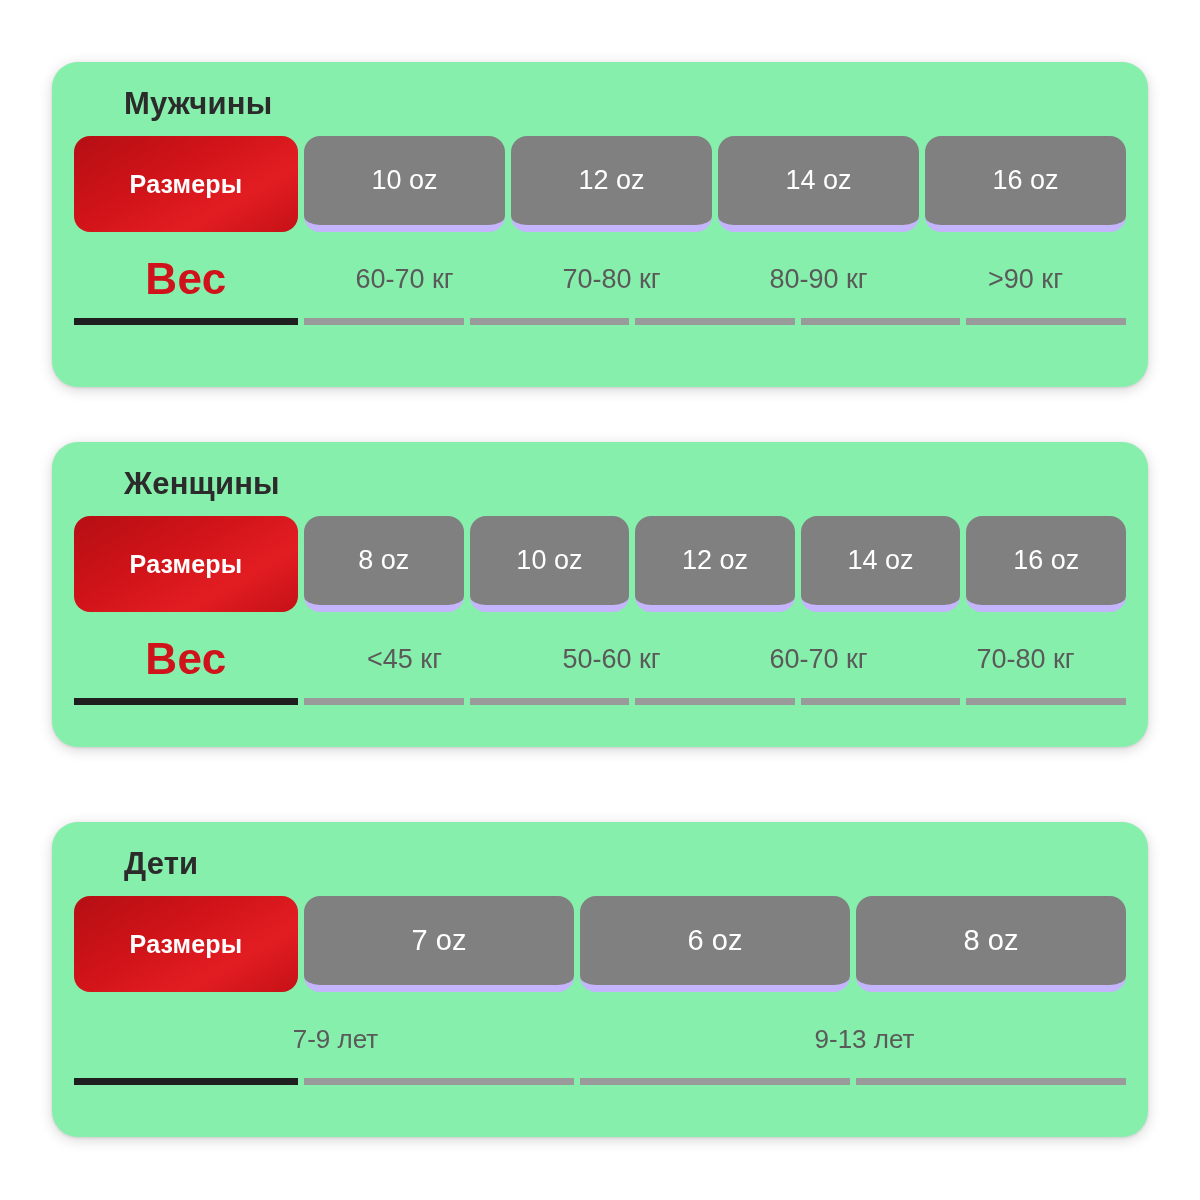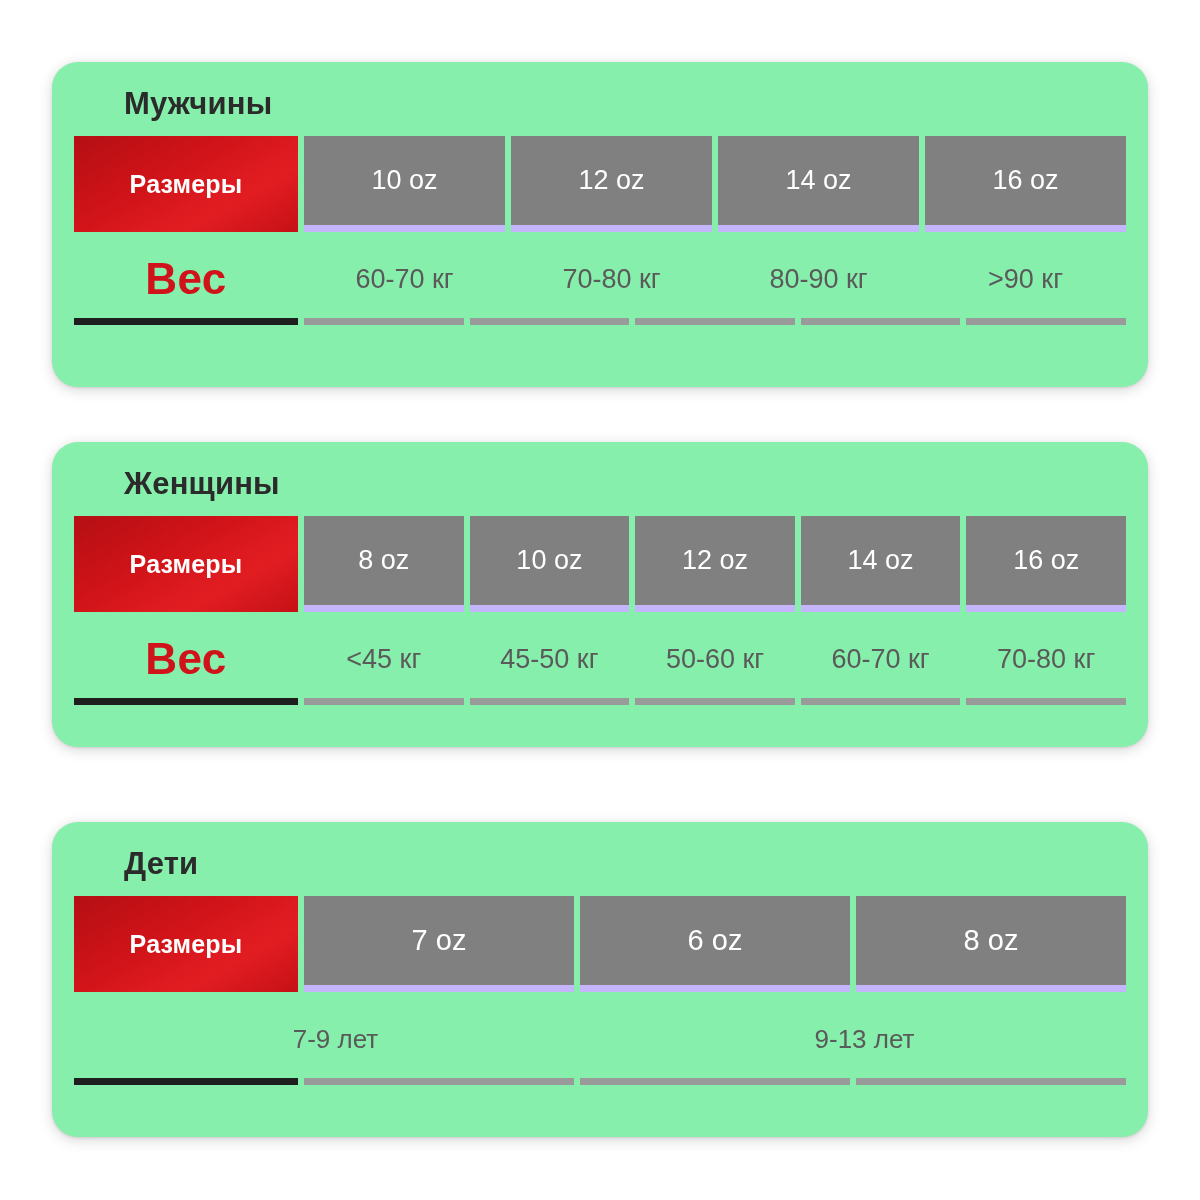--- a/index.html
+++ b/index.html
@@ -58,20 +58,21 @@
     display: flex;
     gap: 6px;
   }
 
   .cell {
     box-sizing: border-box;
     display: flex;
     align-items: center;
     justify-content: center;
     text-align: center;
+    border-radius: 16px;
   }
 
   
   .label-cell {
     width: 224px;
     flex: 0 0 224px;
     height: 96px;
     background: linear-gradient(150deg, #b40f14 0%, #cf1318 38%, #e21d22 70%, #c51116 100%);
     color: #ffffff;
     font-size: 25px;
@@ -187,21 +188,20 @@
         <div class="cell size-cell">8 oz</div>
         <div class="cell size-cell">10 oz</div>
         <div class="cell size-cell">12 oz</div>
         <div class="cell size-cell">14 oz</div>
         <div class="cell size-cell">16 oz</div>
       </div>
 
       <div class="row-values">
         <div class="value-label">Вес</div>
         <div class="value-cell">&lt;45 кг</div>
-        <div class="value-cell">45-50 кг</div>
         <div class="value-cell">50-60 кг</div>
         <div class="value-cell">60-70 кг</div>
         <div class="value-cell">70-80 кг</div>
       </div>
 
       <div class="row-rules">
         <div class="rule-dark"></div>
         <div class="rule-light"></div>
         <div class="rule-light"></div>
         <div class="rule-light"></div>

